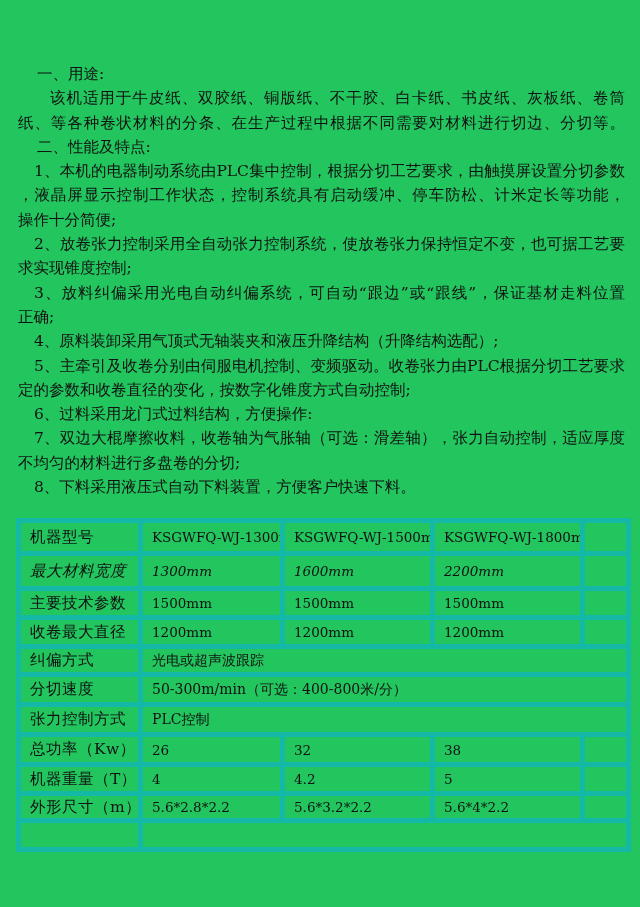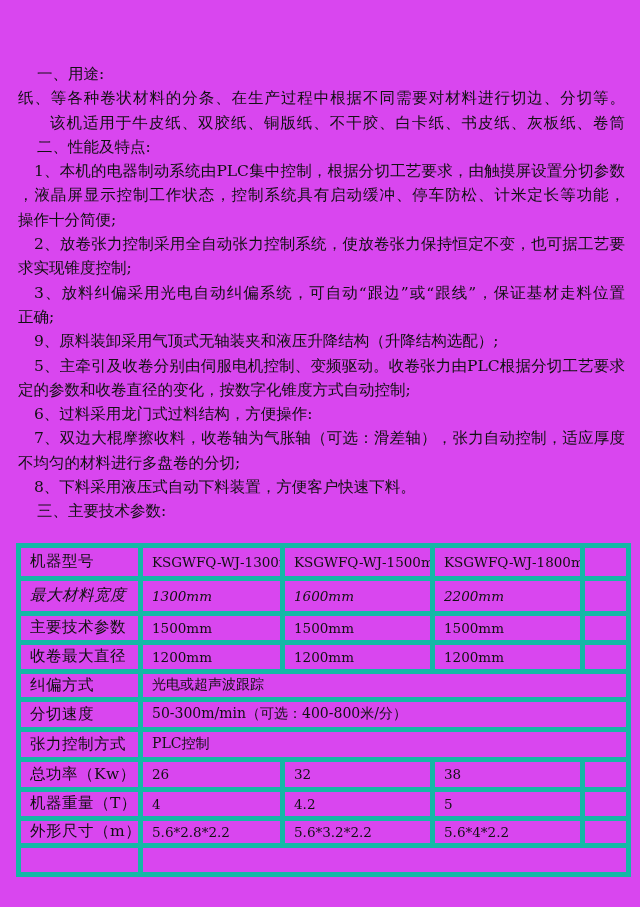--- a/index.html
+++ b/index.html
@@ -11,21 +11,21 @@
     width: 640px;
     height: 907px;
     overflow: hidden;
     color: #111111;
     font-family: "DejaVu Serif", "Liberation Serif", serif;
   }
   .page {
     position: relative;
     width: 640px;
     height: 907px;
-    background: #d946ef;
+    background: #22c55e;
   }
   .text-block {
     padding: 62px 15px 0 18px;
     font-size: 15.5px;
     line-height: 24.3px;
   }
   .line {
     overflow: hidden;
     white-space: nowrap;
     height: 24.3px;
@@ -65,38 +65,37 @@
     padding-right: 160px;
     font-size: 14px;
   }
 </style>
 </head>
 <body>
 
 <div class="page">
   <div class="text-block">
       <div class="line heading">一、用途:</div>
+      <div class="line para-first fill">该机适用于牛皮纸、双胶纸、铜版纸、不干胶、白卡纸、书皮纸、灰板纸、卷筒</div>
       <div class="line cont fill">纸、等各种卷状材料的分条、在生产过程中根据不同需要对材料进行切边、分切等。</div>
-      <div class="line para-first fill">该机适用于牛皮纸、双胶纸、铜版纸、不干胶、白卡纸、书皮纸、灰板纸、卷筒</div>
       <div class="line heading">二、性能及特点:</div>
       <div class="line item fill">1、本机的电器制动系统由PLC集中控制，根据分切工艺要求，由触摸屏设置分切参数</div>
       <div class="line cont fill">，液晶屏显示控制工作状态，控制系统具有启动缓冲、停车防松、计米定长等功能，</div>
       <div class="line cont">操作十分简便;</div>
       <div class="line item fill">2、放卷张力控制采用全自动张力控制系统，使放卷张力保持恒定不变，也可据工艺要</div>
       <div class="line cont">求实现锥度控制;</div>
       <div class="line item fill">3、放料纠偏采用光电自动纠偏系统，可自动“跟边”或“跟线”，保证基材走料位置</div>
       <div class="line cont">正确;</div>
-      <div class="line item">9、原料装卸采用气顶式无轴装夹和液压升降结构（升降结构选配）;</div>
+      <div class="line item">4、原料装卸采用气顶式无轴装夹和液压升降结构（升降结构选配）;</div>
       <div class="line item fill">5、主牵引及收卷分别由伺服电机控制、变频驱动。收卷张力由PLC根据分切工艺要求设</div>
       <div class="line cont">定的参数和收卷直径的变化，按数字化锥度方式自动控制;</div>
       <div class="line item">6、过料采用龙门式过料结构，方便操作:</div>
       <div class="line item fill">7、双边大棍摩擦收料，收卷轴为气胀轴（可选：滑差轴），张力自动控制，适应厚度</div>
       <div class="line cont">不均匀的材料进行多盘卷的分切;</div>
       <div class="line item">8、下料采用液压式自动下料装置，方便客户快速下料。</div>
-      <div class="line heading">三、主要技术参数:</div>
     </div>
   <table class="spec-table">
     <colgroup>
         <col style="width: 122px;">
         <col style="width: 142px;">
         <col style="width: 150px;">
         <col style="width: 150px;">
         <col style="width: 46px;">
       </colgroup>
     <tbody>

